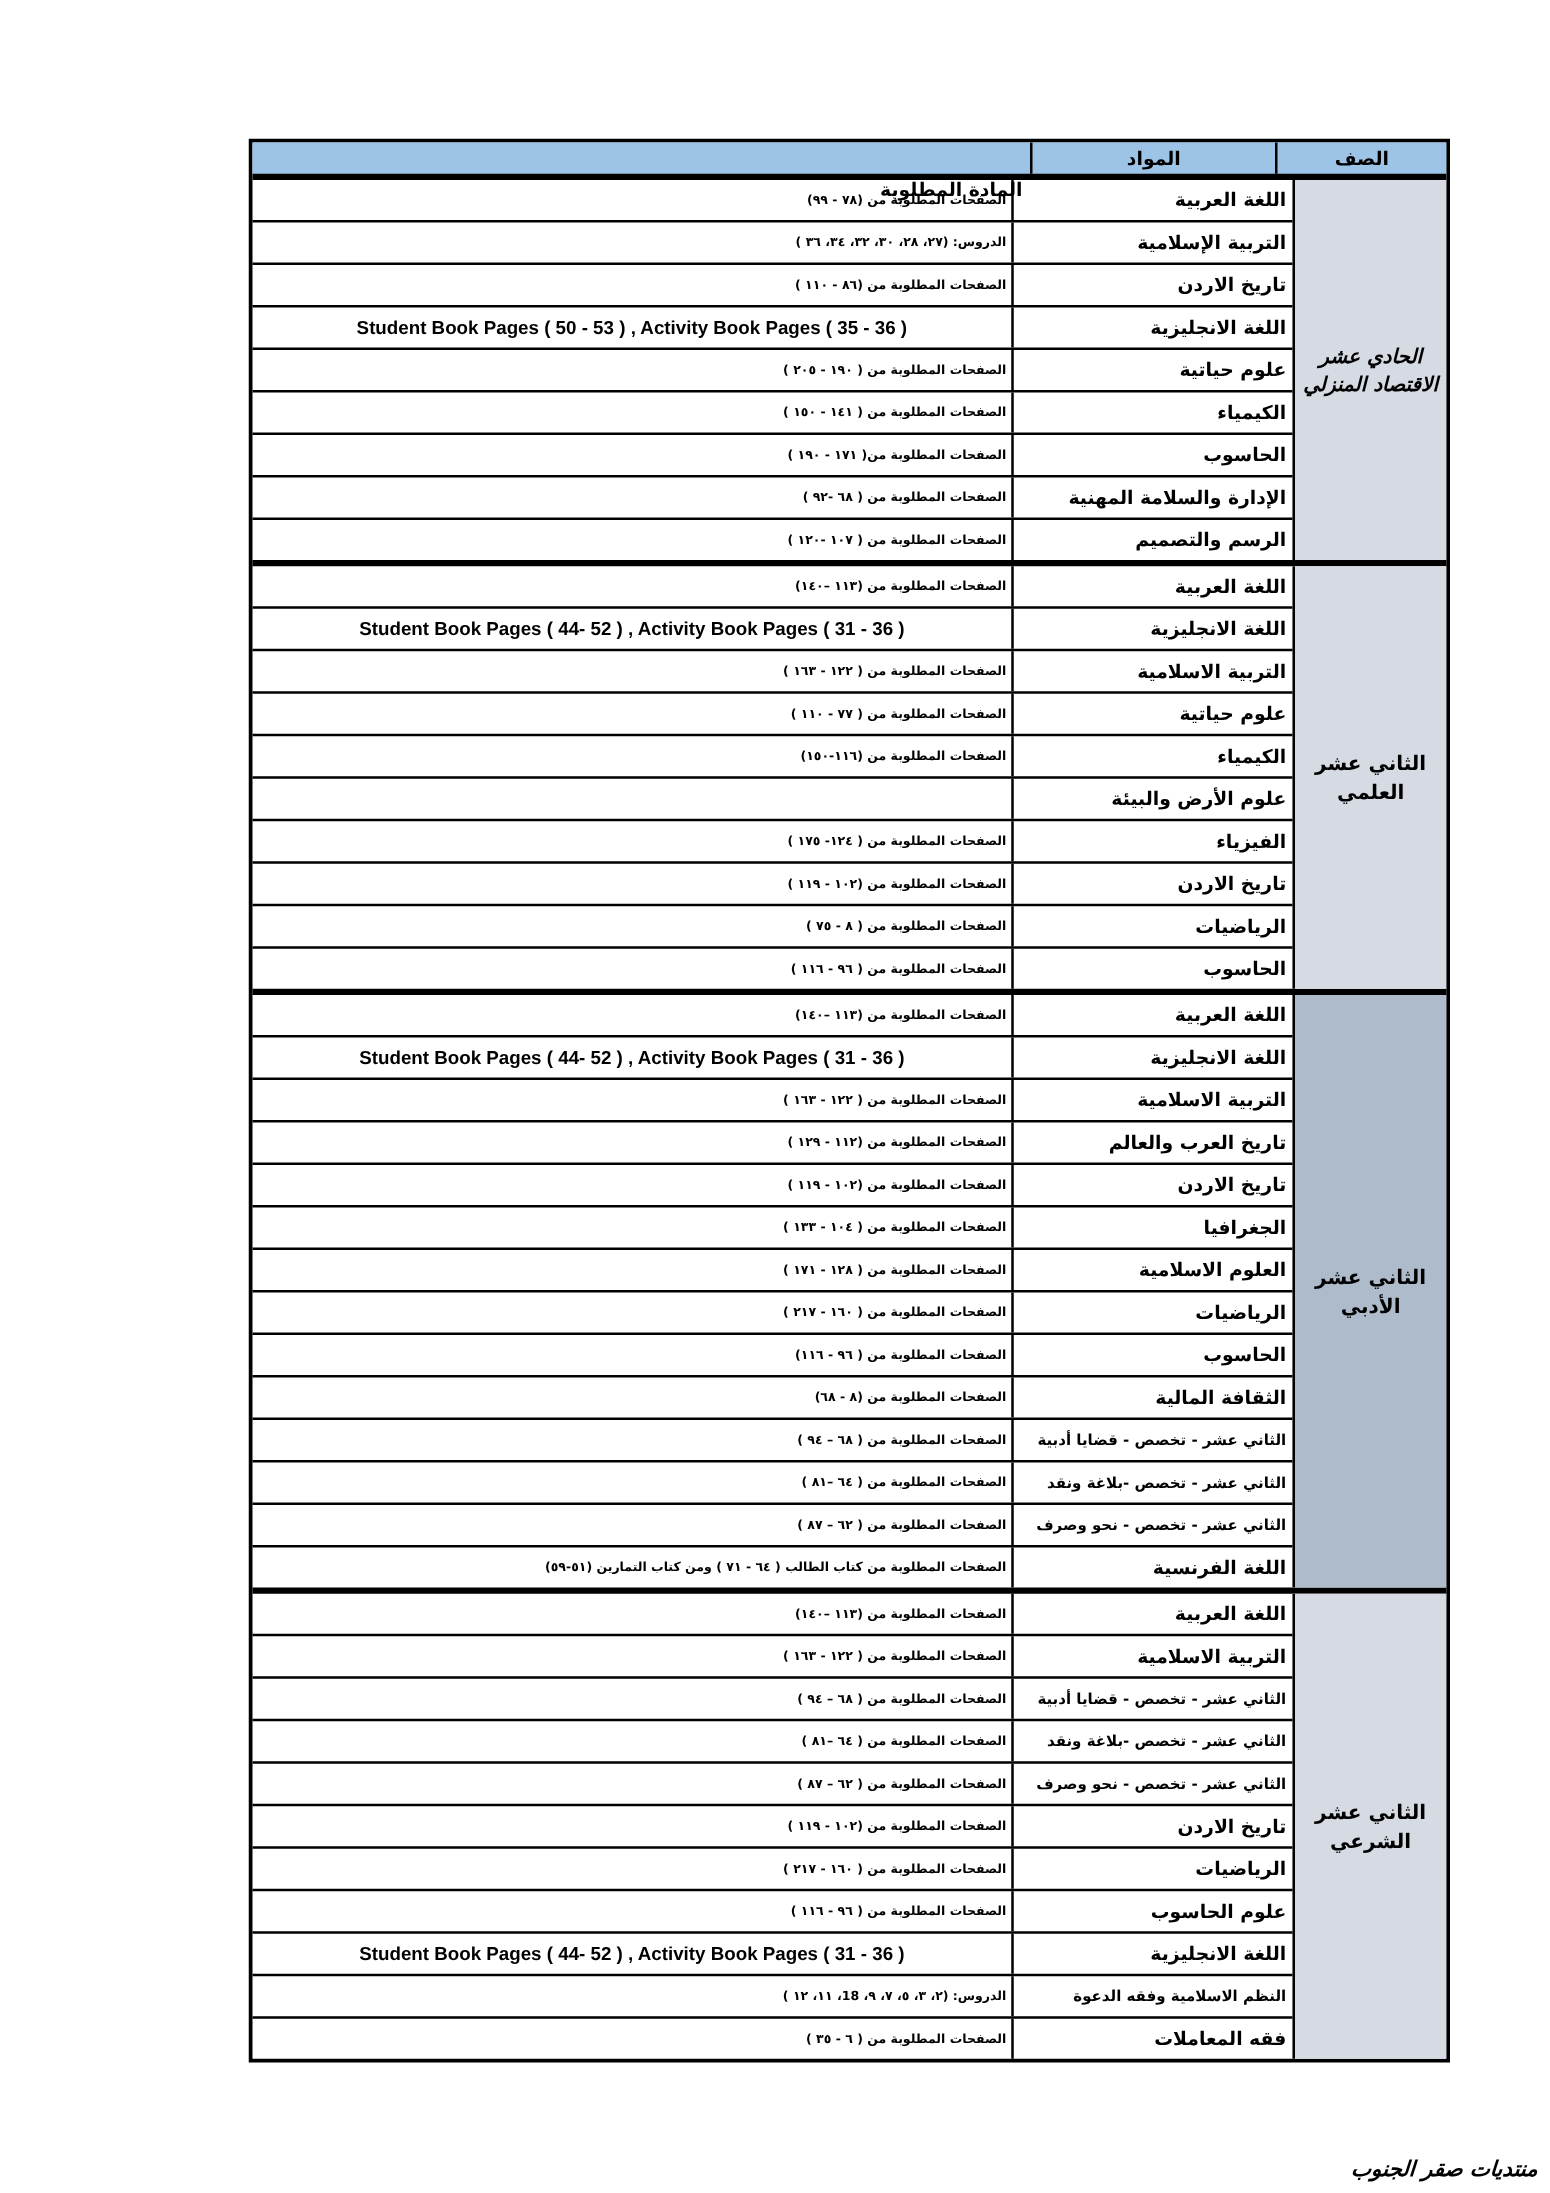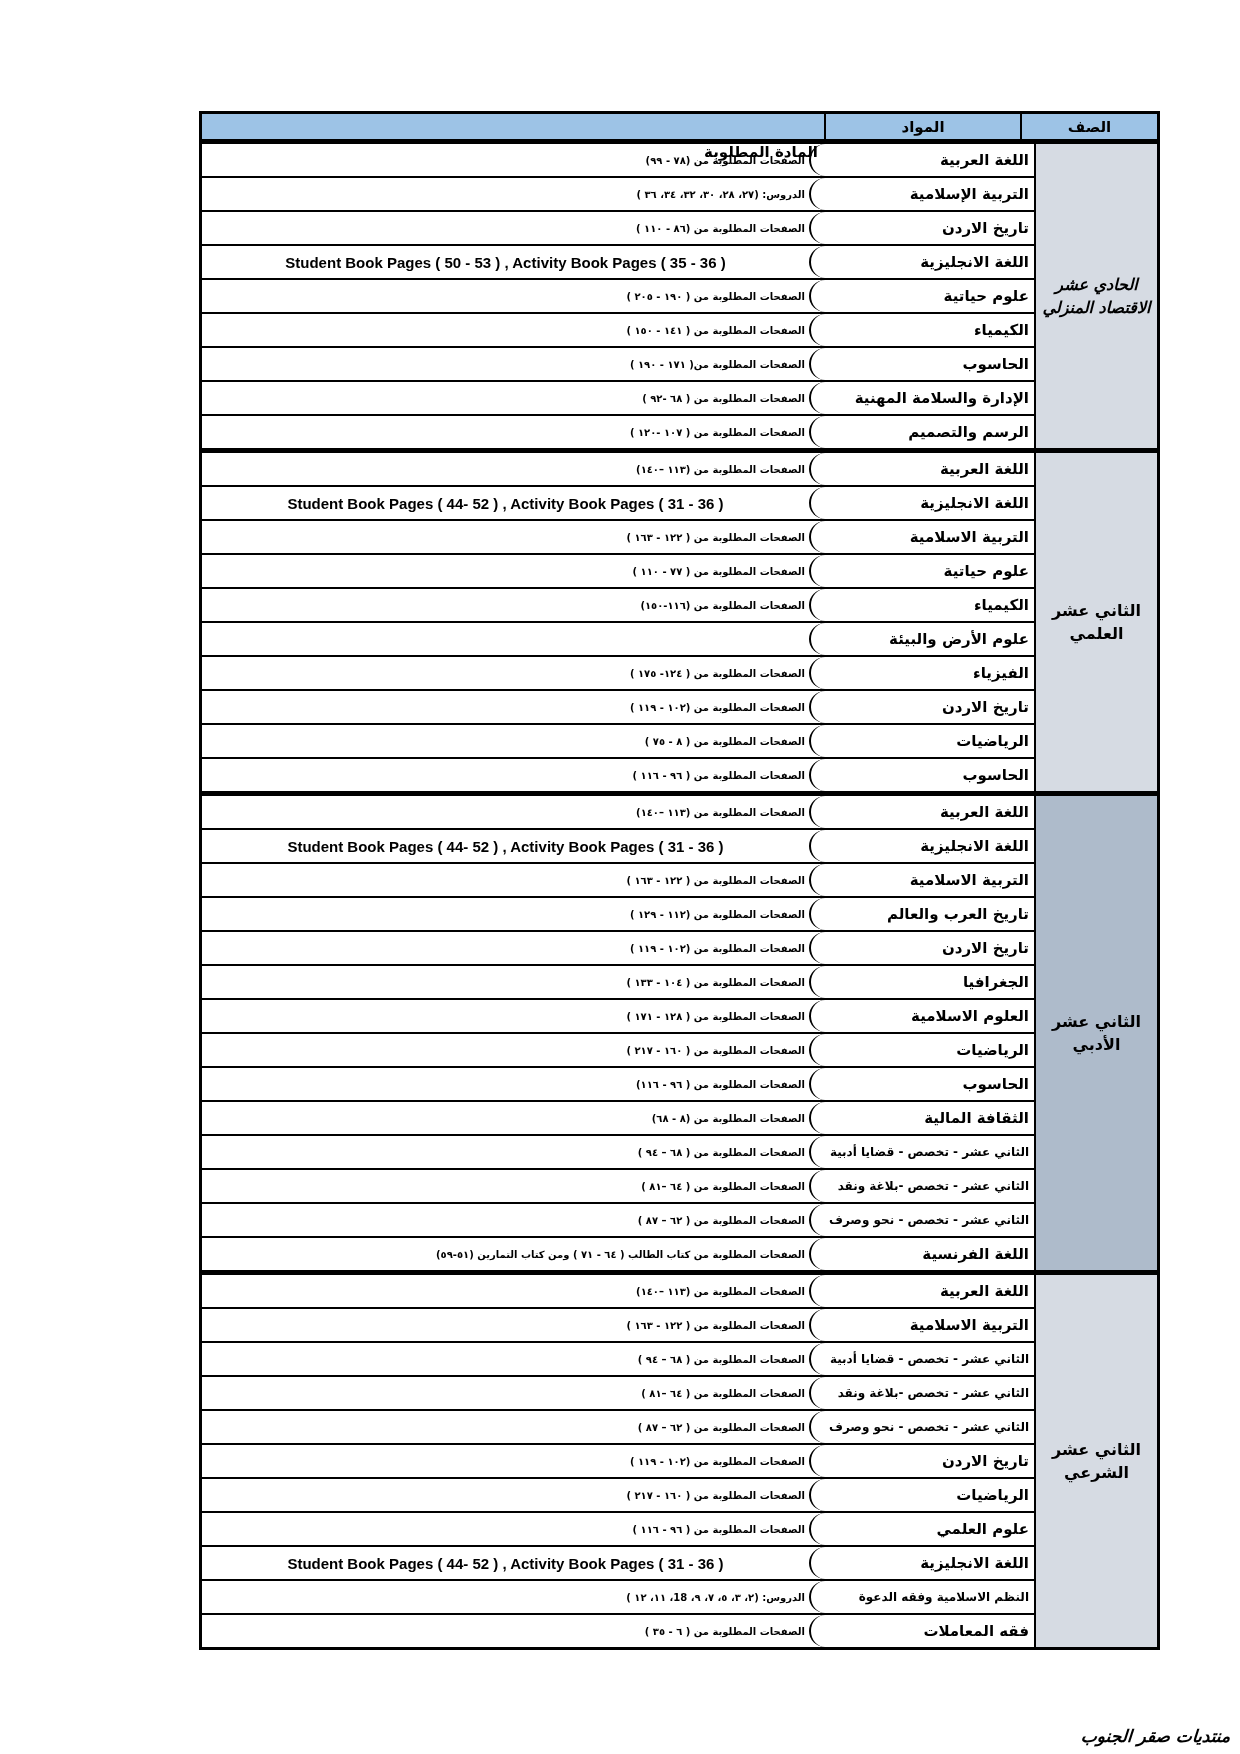--- a/index.html
+++ b/index.html
@@ -29,21 +29,21 @@
     display:flex;flex-direction:column;justify-content:center;align-items:center;
     text-align:center;font-weight:bold;font-size:16px;line-height:1.45;color:#000;
   }
   .rows{flex:1;display:flex;flex-direction:column;}
   .row{display:flex;height:32px;border-bottom:2px solid #000;}
   .rows .row:last-child{border-bottom:none;}
   .subject-cell{
     width:218px;box-sizing:content-box;border-left:2px solid #000;
     display:flex;align-items:center;justify-content:flex-start;
     padding-inline-start:5px;font-weight:bold;font-size:15px;color:#000;
-    white-space:nowrap;overflow:hidden;border-radius:16px;
+    white-space:nowrap;overflow:hidden;
   }
   .subject-cell.small{font-size:12px;}
   .material-cell{
     flex:1;display:flex;align-items:center;justify-content:flex-start;
     padding-inline-start:4px;font-weight:bold;font-size:10px;color:#000;
     white-space:nowrap;overflow:hidden;
   }
   .material-cell.en{
     direction:ltr;justify-content:center;padding-inline-start:0;
     font-family:"Liberation Sans","DejaVu Sans",sans-serif;font-size:15px;
@@ -247,21 +247,21 @@
           </div>
           <div class="row">
             <div class="subject-cell">تاريخ الاردن</div>
             <div class="material-cell">الصفحات المطلوبة من (١٠٢ - ١١٩ )</div>
           </div>
           <div class="row">
             <div class="subject-cell">الرياضيات</div>
             <div class="material-cell">الصفحات المطلوبة من ( ١٦٠ - ٢١٧ )</div>
           </div>
           <div class="row">
-            <div class="subject-cell">علوم العلمي</div>
+            <div class="subject-cell">علوم الحاسوب</div>
             <div class="material-cell">الصفحات المطلوبة من ( ٩٦ - ١١٦ )</div>
           </div>
           <div class="row">
             <div class="subject-cell">اللغة الانجليزية</div>
             <div class="material-cell en">Student Book Pages ( 44- 52 ) ,  Activity Book Pages ( 31 - 36 )</div>
           </div>
           <div class="row">
             <div class="subject-cell small">النظم الاسلامية وفقه الدعوة</div>
             <div class="material-cell">الدروس: (٢، ٣، ٥، ٧، ٩، 18، ١١، ١٢ )</div>
           </div>

